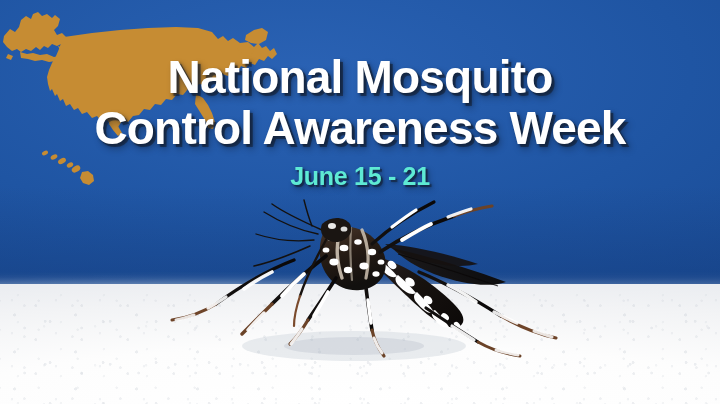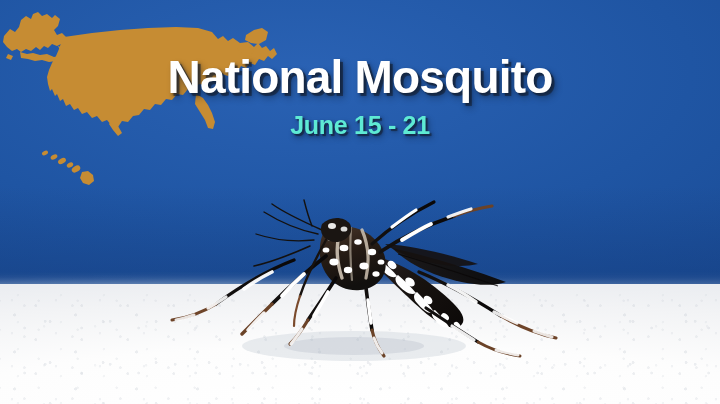--- a/index.html
+++ b/index.html
@@ -188,20 +188,21 @@
           <ellipse cx="70" cy="163" rx="3.4" ry="2.4" transform="rotate(-30 70 163)"></ellipse>
           <ellipse cx="76" cy="167" rx="4.6" ry="3.0" transform="rotate(-30 76 167)"></ellipse>
           <path d="M82 170 L88 169 L93 173 L94 179 L89 183 L83 181 L80 176 Z"></path>
         </g>
       </g>
     </svg>
   </div>
 
   <div class="headline">
     <span class="hl-line hl-1">National Mosquito</span>
+    <span class="hl-line hl-2">Control Awareness Week</span>
     <span class="subline">June 15 - 21</span>
   </div>
 
   <div class="surface-horizon-2"></div>
   <div class="surface-horizon"></div>
   <div class="surface">
     <div class="surface-speck"></div>
   </div>
 
   <div class="mosquito">

